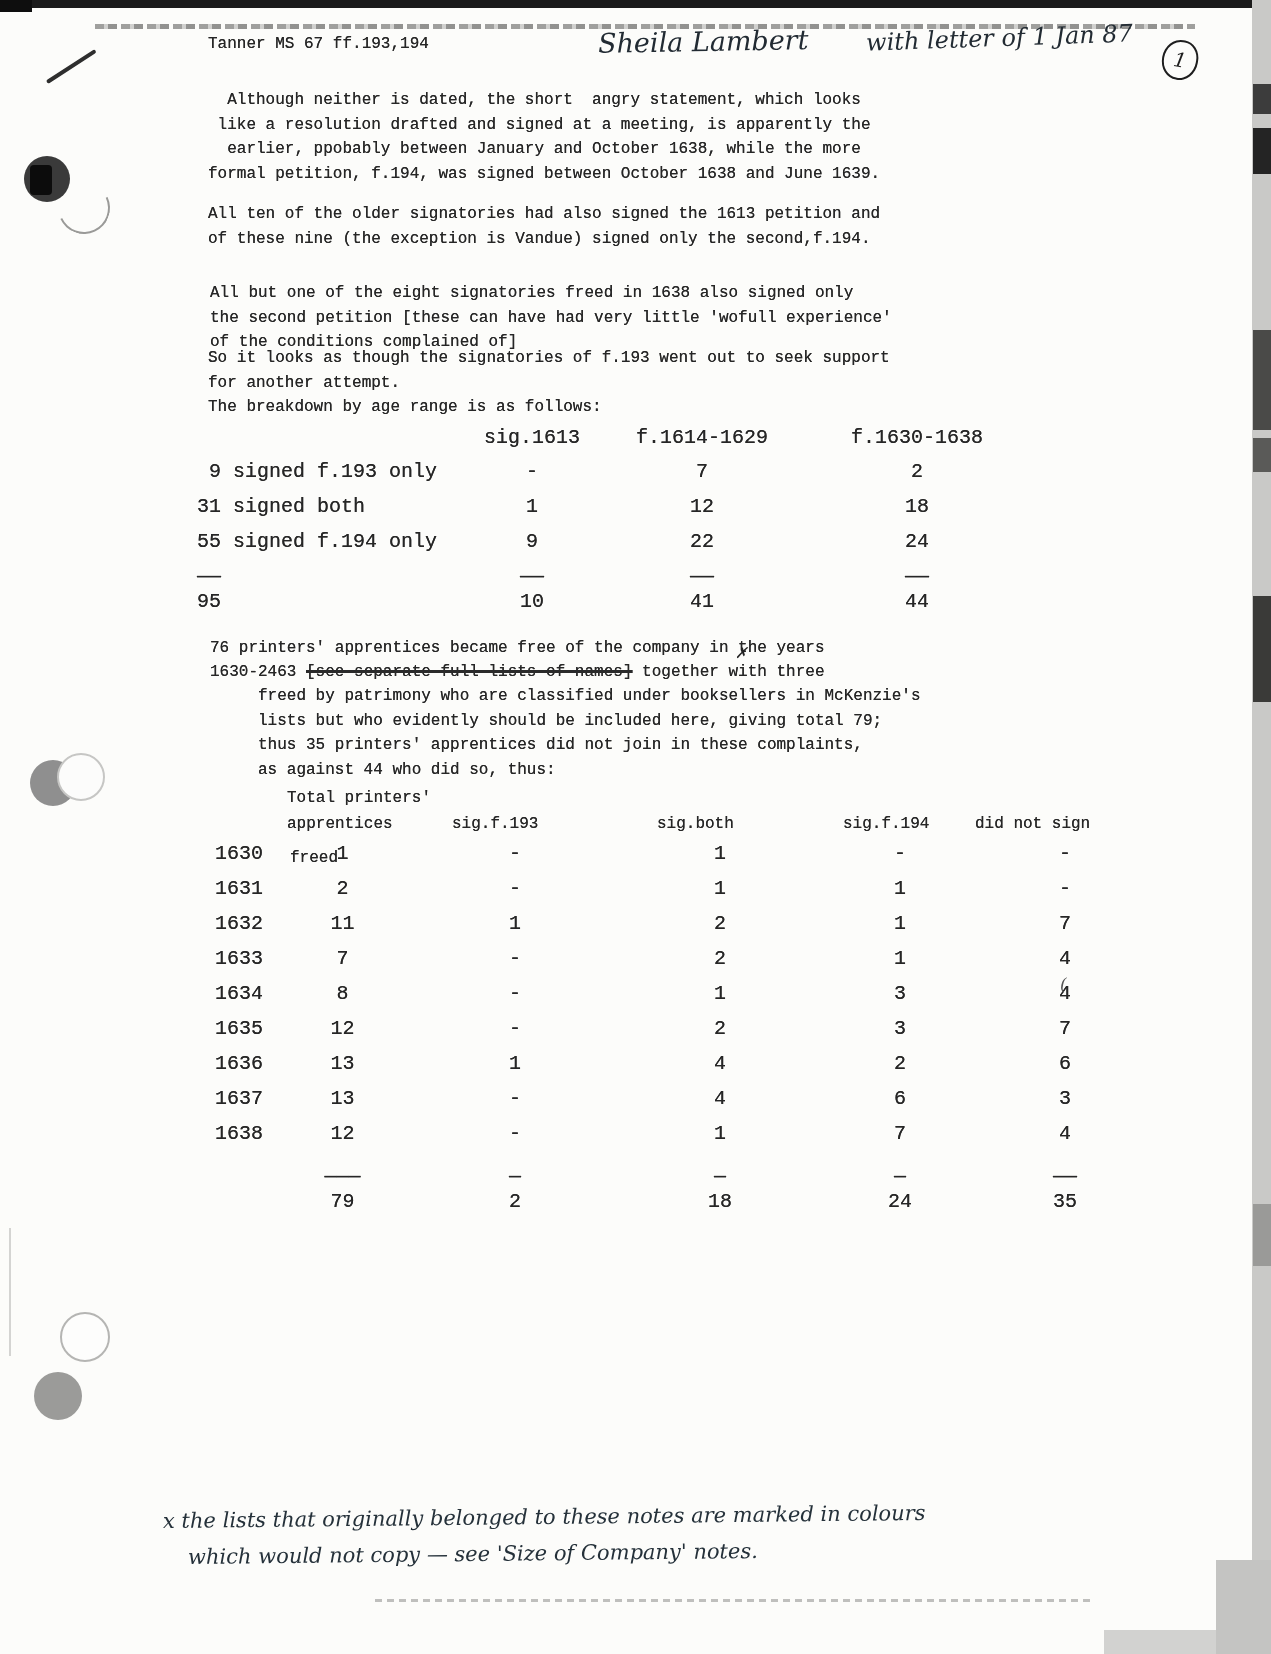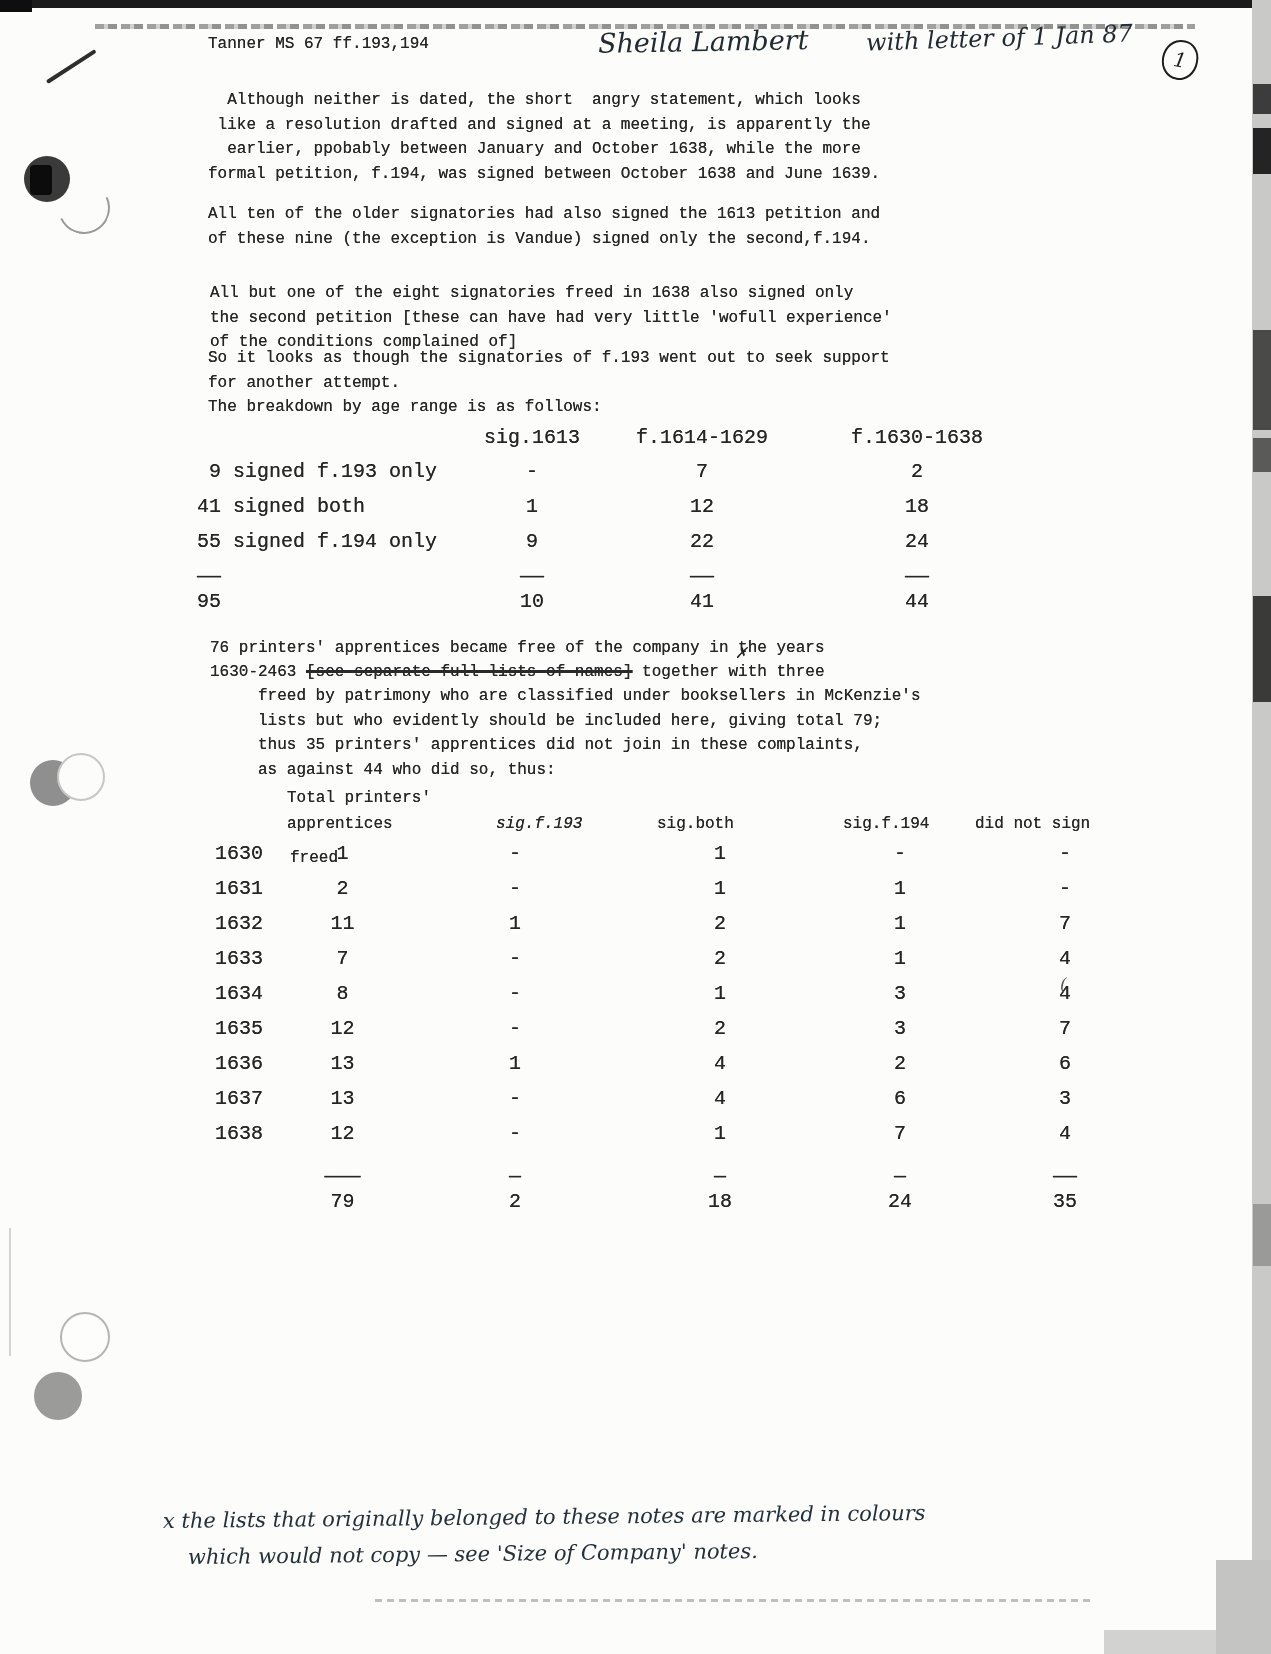--- a/index.html
+++ b/index.html
@@ -133,21 +133,21 @@
     </div>
 
       <div class="trow t1cols">
         <div> 9 signed f.193 only</div>
         <div class="c">-</div>
         <div class="c">7</div>
         <div class="c">2</div>
       </div>
 
       <div class="trow t1cols">
-        <div>41 signed both</div>
+        <div>31 signed both</div>
         <div class="c">1</div>
         <div class="c">12</div>
         <div class="c">18</div>
       </div>
 
       <div class="trow t1cols">
         <div>55 signed f.194 only</div>
         <div class="c">9</div>
         <div class="c">22</div>
         <div class="c">24</div>
@@ -171,21 +171,21 @@
   <div class="typed" style="left:210px;top:660px;"><span>1630-2463 </span><span class="struck">[see separate full lists of names]</span><span> together with three</span></div>
   <div class="hand markx" style="left:735px;top:644px;">✗</div>
   <div class="typed" style="left:210px;top:684px;margin-left:48px;">freed by patrimony who are classified under booksellers in McKenzie's
 lists but who evidently should be included here, giving total 79;
 thus 35 printers' apprentices did not join in these complaints,
 as against 44 who did so, thus:</div>
 
   <div class="typed" style="left:287px;top:786px;">Total printers'</div>
   <div class="typed" style="left:287px;top:812px;">apprentices</div>
   <div class="typed" style="left:290px;top:830px;margin-top:16px;">freed</div>
-  <div class="typed" style="left:496px;top:812px;font-style:italic;">sig.f.193</div>
+  <div class="typed" style="left:452px;top:812px;">sig.f.193</div>
   <div class="typed" style="left:657px;top:812px;">sig.both</div>
   <div class="typed" style="left:843px;top:812px;">sig.f.194</div>
   <div class="typed" style="left:975px;top:812px;">did not sign</div>
 
   <div class="tbl t2" style="left:210px;top:842px;">
 
       <div class="trow t2cols">
         <div class="year">1630</div>
         <div class="c">1</div>
         <div class="c">-</div>

